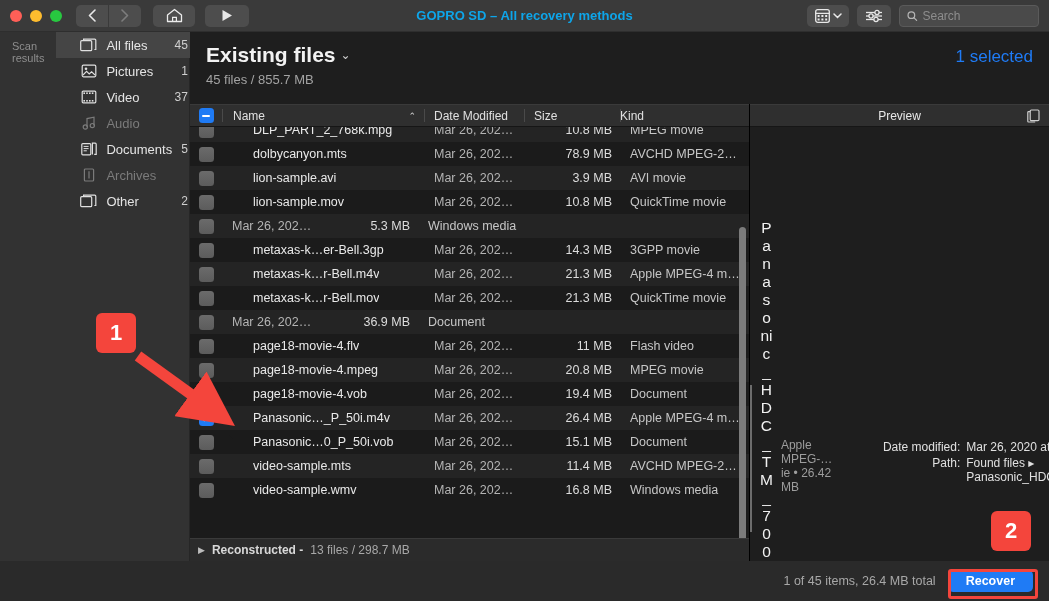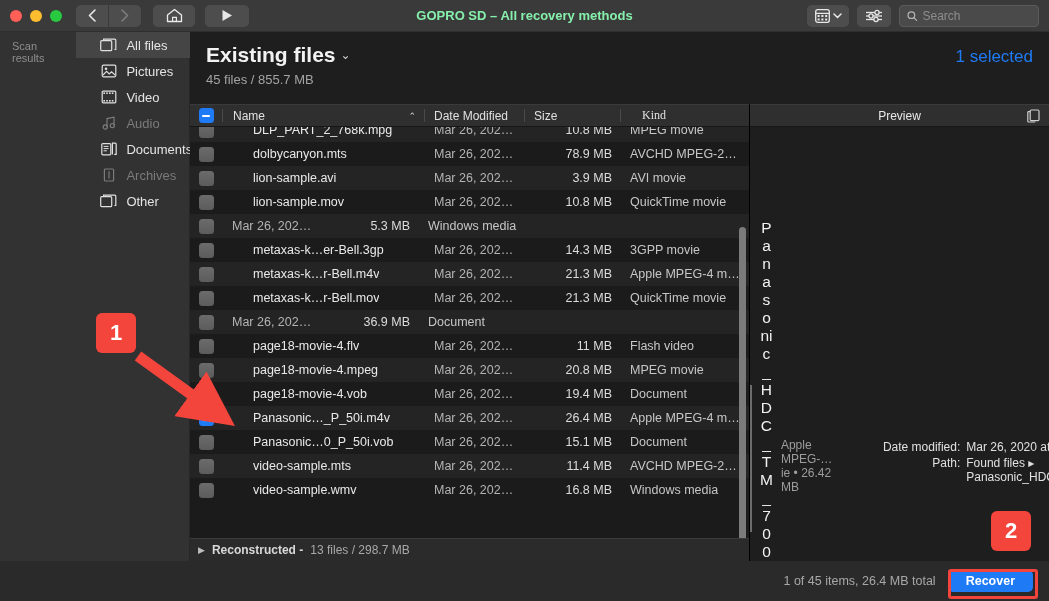--- a/index.html
+++ b/index.html
@@ -31,21 +31,21 @@
   }
   .navgrp { display: flex; gap: 1px; margin-right: 12px; }
   .navgrp .tbtn { width: 32px; border-radius: 0; }
   .navgrp .tbtn:first-child { border-radius: 5px 0 0 5px; }
   .navgrp .tbtn:last-child { border-radius: 0 5px 5px 0; color: #7d7d7d; }
   .home-btn { width: 42px; margin-right: 10px; }
   .play-btn { width: 44px; }
 
   .win-title {
     position: absolute; left: 0; right: 0; text-align: center;
-    font-size: 13px; font-weight: bold; color: #86efac; pointer-events: none;
+    font-size: 13px; font-weight: bold; color: #0ea5e9; pointer-events: none;
   }
   .right-tools { margin-left: auto; display: flex; align-items: center; gap: 8px; z-index: 2; }
   .view-btn { width: 42px; gap: 3px; }
   .filter-btn { width: 34px; }
   .searchbox {
     width: 140px; height: 22px; background: #4a4a4a; border-radius: 4px;
     display: flex; align-items: center; padding: 0 7px; gap: 5px;
     border: 1px solid #5a5a5a;
   }
   .searchbox input {
@@ -61,21 +61,21 @@
   .sidebar {
     width: 190px; flex: 0 0 190px; background: #323232;
     display: flex; border-right: 1px solid #262626;
   }
   .sidebar-title {
     font-size: 11px; color: #8e8e8e; padding: 8px 12px 5px 12px;
   }
   .side-list { flex: 1; }
   .side-item {
     height: 26px; display: flex; align-items: center; padding: 0 12px 0 24px;
-    gap: 9px; font-size: 13px; color: #e4e4e4; font-weight: 500; margin-left: 20px;
+    gap: 9px; font-size: 13px; color: #e4e4e4; font-weight: 500;
   }
   .side-item.active { background: #454545; }
   .side-item.disabled { color: #7b7b7b; }
   .side-item .ico { width: 17px; height: 16px; flex: 0 0 17px; display: flex; align-items: center; justify-content: center; }
   .side-item .lbl { flex: 1; }
   .side-item .cnt { font-size: 12px; color: #cfcfcf; font-weight: normal; }
   .side-item.disabled .cnt { color: #7b7b7b; }
   .sidebar-foot { padding: 8px 11px 11px 11px; }
   .finder-btn {
     width: 100%; height: 22px; background: #6a6a6a; border: none; border-radius: 5px;
@@ -106,21 +106,21 @@
     border-top: 1px solid #3a3a3a; border-bottom: 1px solid #161616;
   }
   .ch { display: flex; align-items: center; height: 100%; position: relative; }
   .ch + .ch::before {
     content: ""; position: absolute; left: 0; top: 4px; bottom: 4px; width: 1px; background: #4a4a4a;
   }
   .ch-check { width: 32px; justify-content: center; }
   .ch-name { width: 202px; padding-left: 11px; justify-content: space-between; padding-right: 8px; }
   .ch-date { width: 100px; padding-left: 10px; }
   .ch-size { width: 96px; padding-left: 10px; }
-  .ch-kind { flex: 1; padding-left: 22px; font-family: Liberation Serif, serif; }
+  .ch-kind { flex: 1; padding-left: 0; }
   .sort-arrow { font-size: 9px; color: #d8d8d8; }
 
   .cb {
     width: 15px; height: 15px; border-radius: 3.5px; flex: 0 0 15px;
     display: flex; align-items: center; justify-content: center;
   }
   .cb.off { background: linear-gradient(#6b6b6b, #5c5c5c); }
   .cb.on { background: #1f7bf5; }
   .cb.mixed { background: #1f7bf5; }
   .cb .mark { color: #fff; font-size: 11px; line-height: 1; font-weight: bold; }

